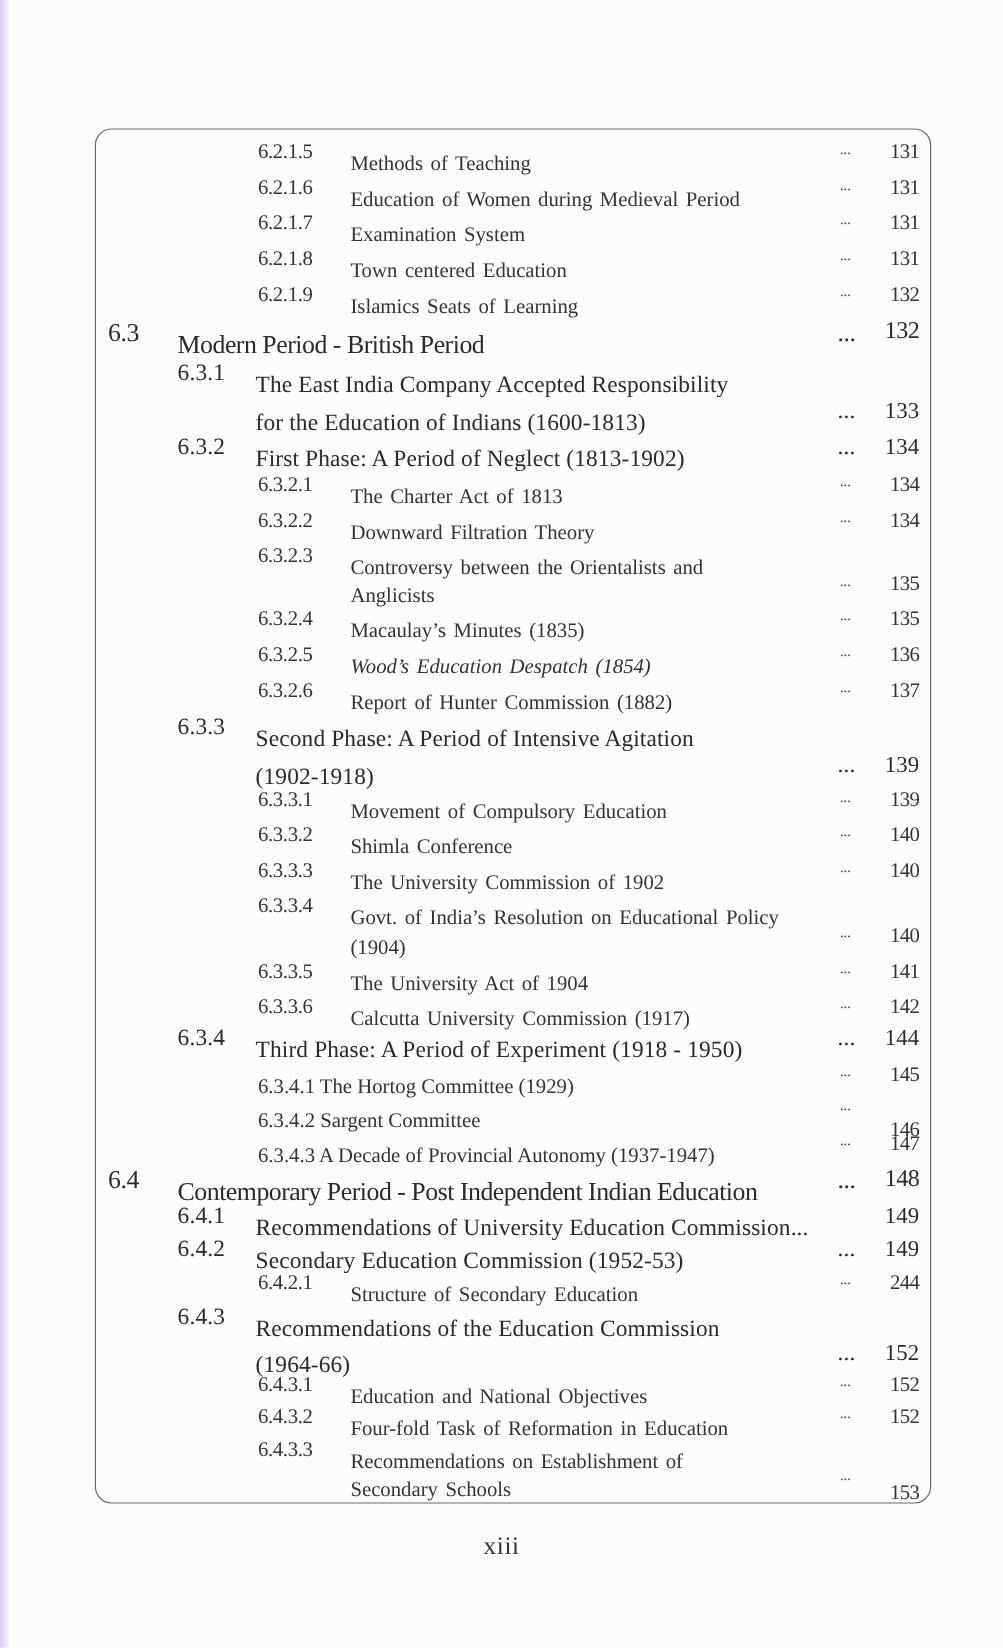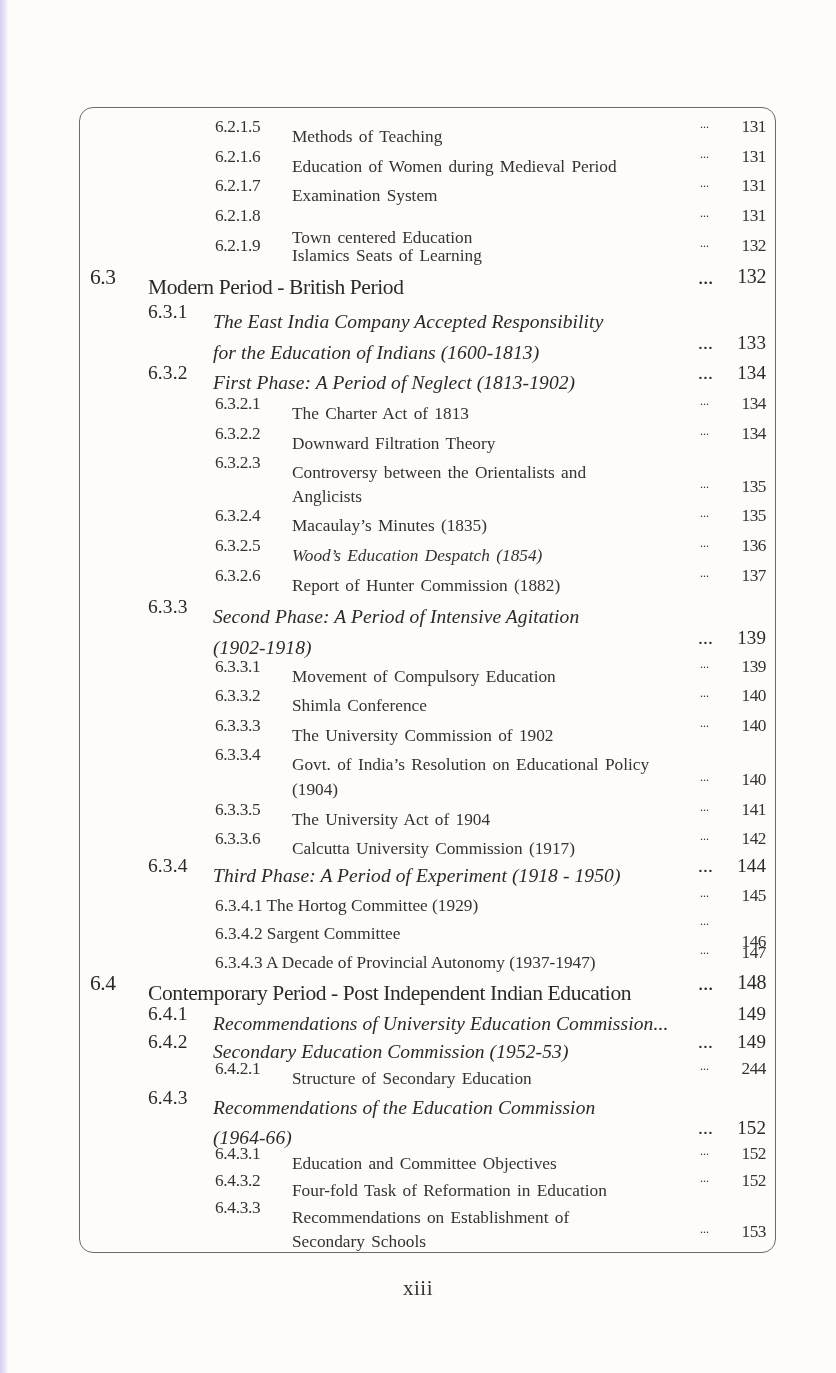--- a/index.html
+++ b/index.html
@@ -25,21 +25,21 @@
 
   
   .l1 { font-size:21.5px; letter-spacing:-0.4px; }
   .l1 .num { left:90px; }
   .l1 .title { left:148px; }
   .l1 .dots { left:698px; }
   .l1 .page { font-size:20px; }
 
   .l2 { font-size:19.5px; letter-spacing:0.1px; }
   .l2 .num { left:148px; }
-  .l2 .title { left:213px;font-style:italic; }
+  .l2 .title { left:213px; }
   .l2 .dots { left:698px; }
   .l2 .page { font-size:19px; }
 
   .l3 { font-size:17.3px; color:#333; }
   .l3 .num { left:215px; letter-spacing:-0.3px; }
   .l3 .title { left:292px; word-spacing:2px; }
   .l3 .dots { left:700px; font-size:12px; }
   .l3 .page { font-size:17.3px; letter-spacing:-0.5px; }
 
   .l3b .title { left:215px; word-spacing:0; }
@@ -68,21 +68,21 @@
       <span class="page" style="top: 0px;">131</span>
     </div>
     <div class="entry l3" style="top: 176px;">
       <span class="num">6.2.1.7</span>
       <span class="title" style="top: 0px;">Examination System</span>
       <span class="dots" style="top: 0px;">...</span>
       <span class="page" style="top: 0px;">131</span>
     </div>
     <div class="entry l3" style="top: 206px;">
       <span class="num">6.2.1.8</span>
-      <span class="title" style="top: 12px;">Town centered Education</span>
+      <span class="title" style="top: 0px;">Town centered Education</span>
       <span class="dots" style="top: 0px;">...</span>
       <span class="page" style="top: 0px;">131</span>
     </div>
     <div class="entry l3" style="top: 236px;">
       <span class="num">6.2.1.9</span>
       <span class="title" style="top: 0px;">Islamics Seats of Learning</span>
       <span class="dots" style="top: 0px;">...</span>
       <span class="page" style="top: 0px;">132</span>
     </div>
     <div class="entry l1" style="top: 265px;">
@@ -231,31 +231,31 @@
     </div>
     <div class="entry l2" style="top: 1087px;">
       <span class="num">6.4.3</span>
       <span class="title" style="top: 0px;">Recommendations of the Education Commission</span>
       <span class="title" style="top: 30px;">(1964-66)</span>
       <span class="dots" style="top: 30px;">...</span>
       <span class="page" style="top: 30px;">152</span>
     </div>
     <div class="entry l3" style="top: 1144px;">
       <span class="num">6.4.3.1</span>
-      <span class="title" style="top: 0px;">Education and Committee Objectives</span>
+      <span class="title" style="top: 0px;">Education and National Objectives</span>
       <span class="dots" style="top: 0px;">...</span>
       <span class="page" style="top: 0px;">152</span>
     </div>
     <div class="entry l3" style="top: 1171px;">
       <span class="num">6.4.3.2</span>
       <span class="title" style="top: 0px;">Four-fold Task of Reformation in Education</span>
       <span class="dots" style="top: 0px;">...</span>
       <span class="page" style="top: 0px;">152</span>
     </div>
     <div class="entry l3" style="top: 1198px;">
       <span class="num">6.4.3.3</span>
       <span class="title" style="top: 0px;">Recommendations on Establishment of</span>
       <span class="title" style="top: 24px;">Secondary  Schools</span>
       <span class="dots" style="top: 24px;">...</span>
-      <span class="page" style="top: 24px;">153</span>
+      <span class="page" style="top: 36px;">153</span>
     </div>
   </div>
 <div class="folio">xiii</div>
 
 </body></html>

